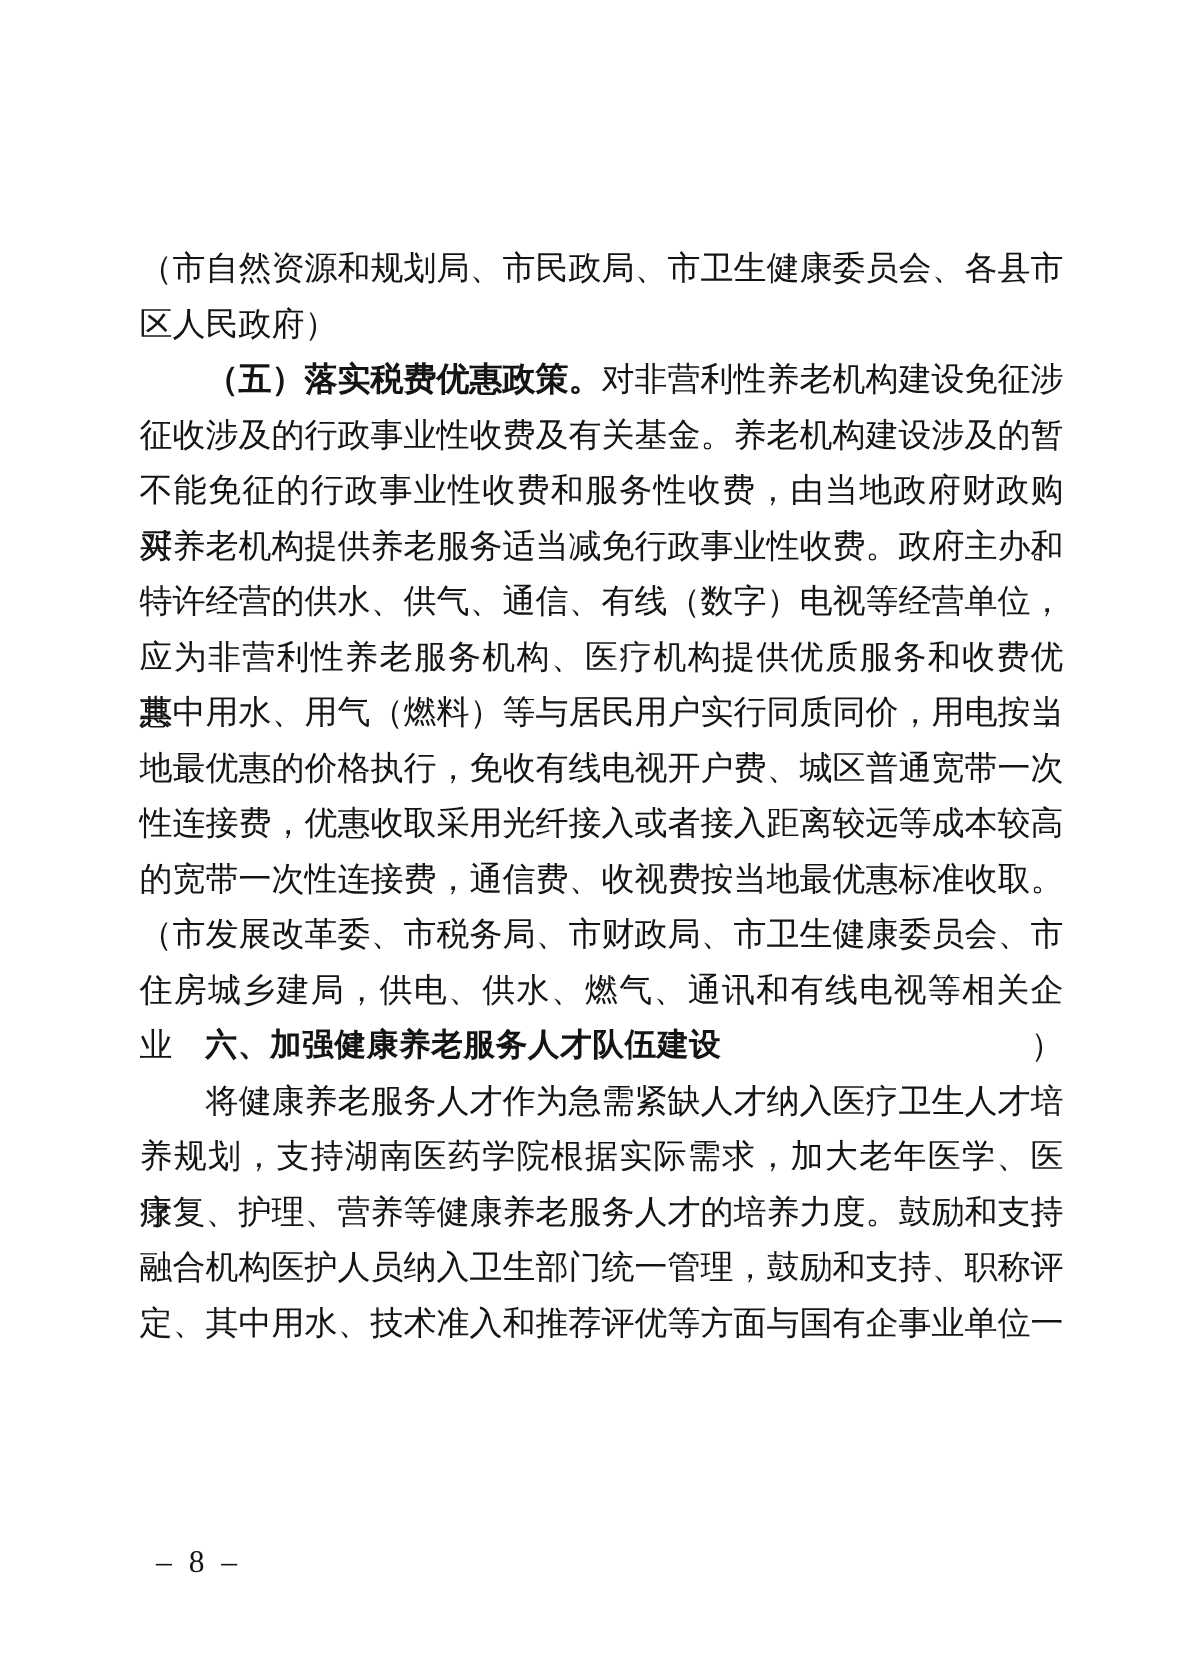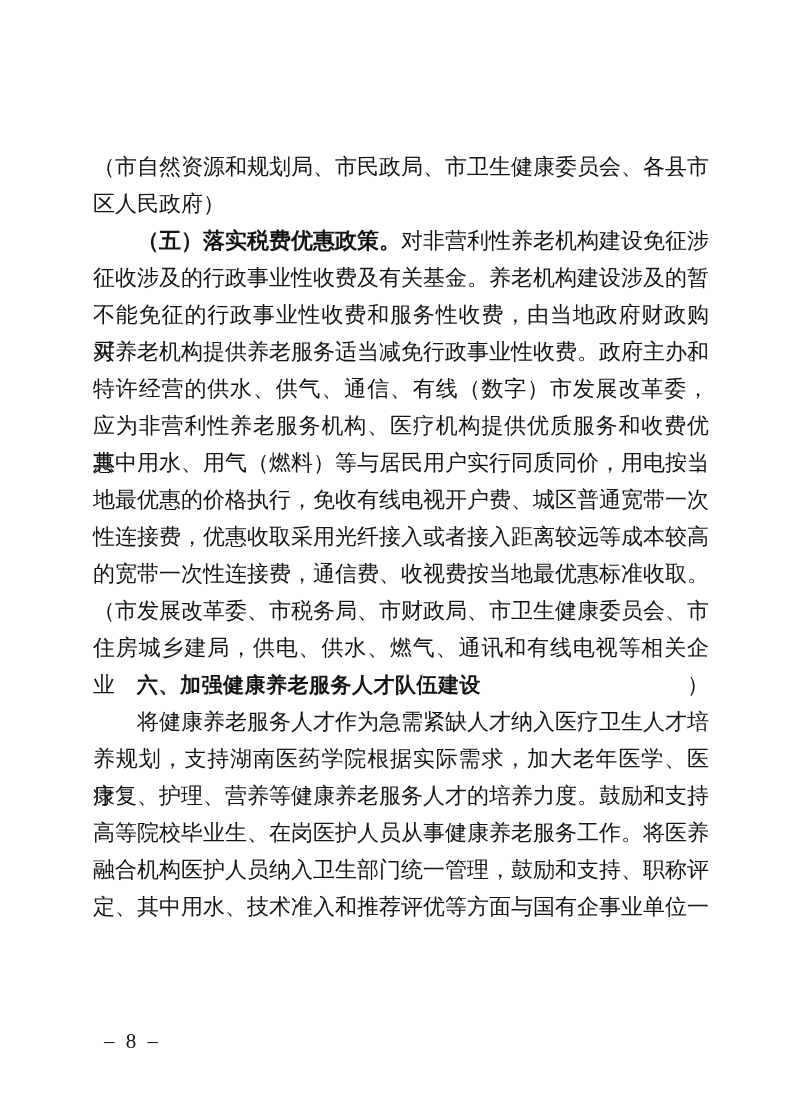--- a/index.html
+++ b/index.html
@@ -11,21 +11,21 @@
     height: 1120px;
     background: #ffffff;
     position: relative;
     overflow: hidden;
     font-family: "Liberation Serif", "DejaVu Serif", serif;
     color: #141414;
   }
   .text-block {
     position: absolute;
     left: 93px;
-    top: 148px;
+    top: 160px;
     width: 616px;
   }
   .ln {
     height: 37px;
     line-height: 37px;
     font-size: 22px;
     white-space: nowrap;
     letter-spacing: 0;
   }
   .ln.fill {
@@ -61,30 +61,29 @@
 </head>
 <body>
 
 <div class="text-block">
   <div class="ln fill">（市自然资源和规划局、市民政局、市卫生健康委员会、各县市</div>
   <div class="ln">区人民政府）</div>
   <div class="ln fill indent"><span class="bold-lead">（五）落实税费优惠政策。</span><span>对非营利性养老机构建设免征涉</span></div>
   <div class="ln fill">征收涉及的行政事业性收费及有关基金。养老机构建设涉及的暂</div>
   <div class="ln fill">不能免征的行政事业性收费和服务性收费，由当地政府财政购买。</div>
   <div class="ln fill">对养老机构提供养老服务适当减免行政事业性收费。政府主办和</div>
-  <div class="ln fill">特许经营的供水、供气、通信、有线（数字）市发展改革委，</div>
+  <div class="ln fill">特许经营的供水、供气、通信、有线（数字）电视等经营单位，</div>
   <div class="ln fill">应为非营利性养老服务机构、医疗机构提供优质服务和收费优惠，</div>
   <div class="ln fill">其中用水、用气（燃料）等与居民用户实行同质同价，用电按当</div>
   <div class="ln fill">地最优惠的价格执行，免收有线电视开户费、城区普通宽带一次</div>
   <div class="ln fill">性连接费，优惠收取采用光纤接入或者接入距离较远等成本较高</div>
   <div class="ln fill">的宽带一次性连接费，通信费、收视费按当地最优惠标准收取。</div>
   <div class="ln fill">（市发展改革委、市税务局、市财政局、市卫生健康委员会、市</div>
   <div class="ln fill">住房城乡建局，供电、供水、燃气、通讯和有线电视等相关企业）</div>
   <div class="ln heading indent">六、加强健康养老服务人才队伍建设</div>
   <div class="ln fill indent">将健康养老服务人才作为急需紧缺人才纳入医疗卫生人才培</div>
   <div class="ln fill">养规划，支持湖南医药学院根据实际需求，加大老年医学、医疗、</div>
   <div class="ln fill">康复、护理、营养等健康养老服务人才的培养力度。鼓励和支持</div>
-  <div class="ln fill">高等院校毕业生、在岗医护人员从事健康养老服务工作。将医养</div>
   <div class="ln fill">融合机构医护人员纳入卫生部门统一管理，鼓励和支持、职称评</div>
   <div class="ln fill">定、其中用水、技术准入和推荐评优等方面与国有企事业单位一</div>
 </div>
 
 <div class="page-number">– 8 –</div>
 
 </body></html>

